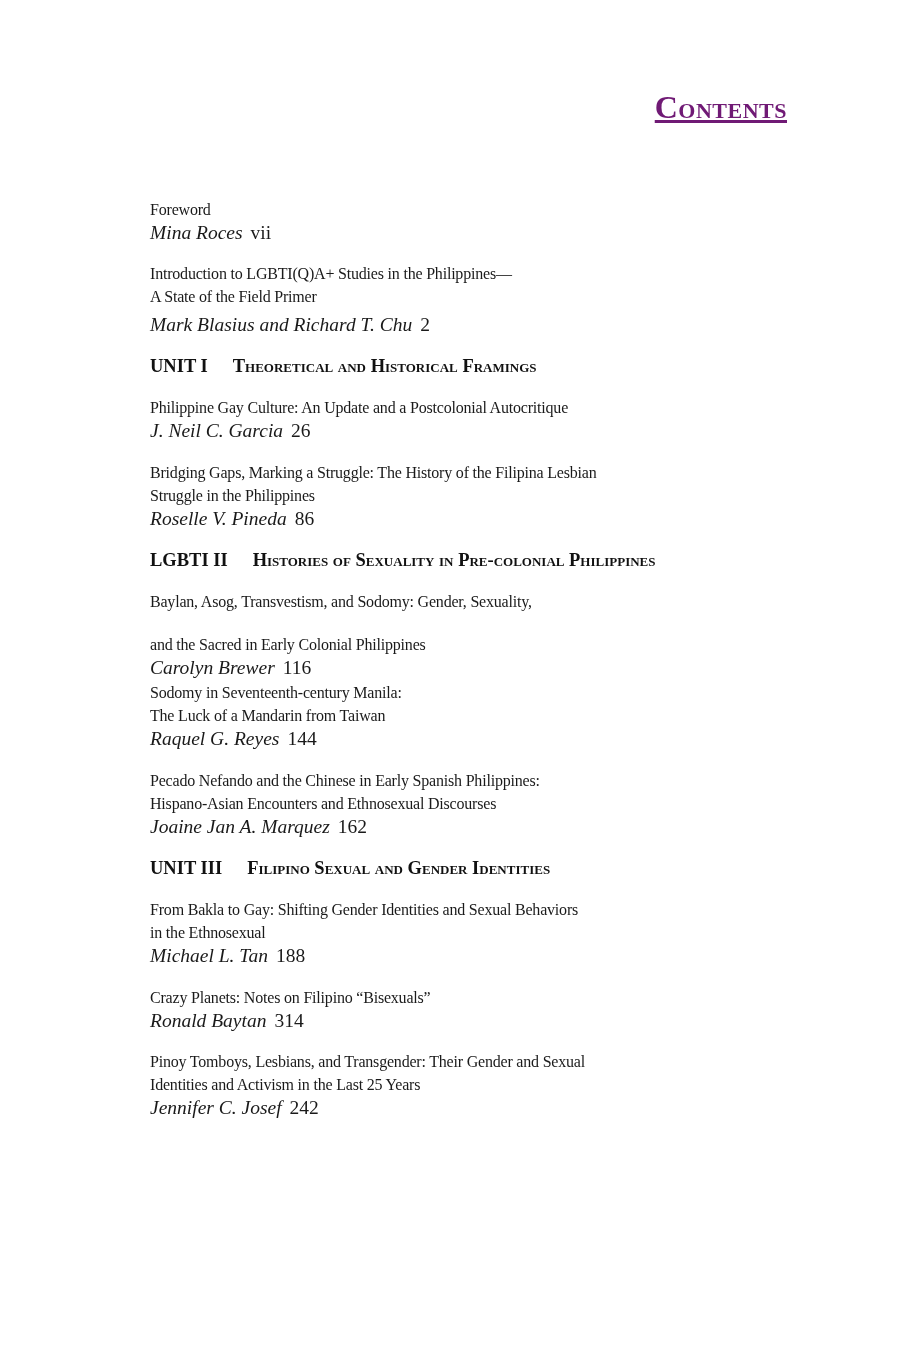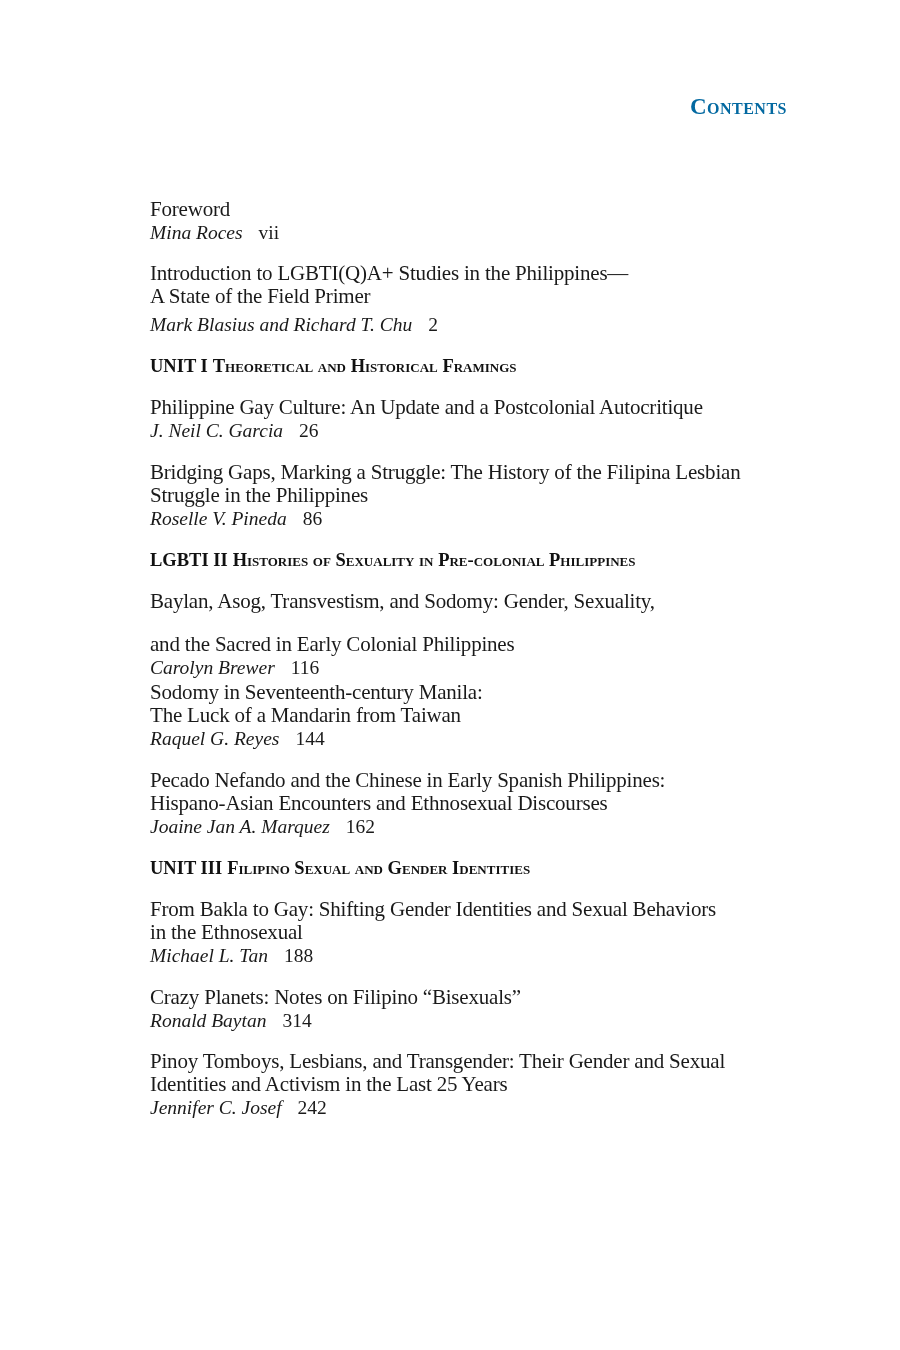--- a/index.html
+++ b/index.html
@@ -12,61 +12,63 @@
       height: 1350px;
       position: relative;
       overflow: hidden;
       font-family: "Liberation Serif", "DejaVu Serif", serif;
       color: #1a1a1a;
     }
     .page-title {
       position: absolute;
       right: 113px;
       top: 90px;
-      font-size: 23px;
+      font-size: 32px;
       font-variant: small-caps;
       font-weight: bold;
       letter-spacing: 0.5px;
-      color: #0369a1;
+      color: #701a75;
       line-height: 34px;
+      text-decoration: underline;
     }
     .entry, .unit {
       position: absolute;
       left: 150px;
       width: 640px;
     }
     .line {
-      font-size: 21px;
+      font-size: 16px;
       line-height: 23px;
       white-space: nowrap;
       letter-spacing: -0.2px;
     }
     .author-line {
       font-size: 19.5px;
       line-height: 23px;
       white-space: nowrap;
     }
     .author {
       font-style: italic;
     }
     .page-num {
-      margin-left: 16px;
+      margin-left: 8px;
     }
     .unit {
       font-size: 18.5px;
       font-weight: bold;
       line-height: 22px;
       white-space: nowrap;
       color: #111;
     }
     .unit .unit-label {
       margin-right: 5px;
     }
     .unit .unit-title {
       font-variant: small-caps;
+      margin-left: 20px;
     }
   </style>
 </head>
 <body>
 
 <div class="page-title">Contents</div>
 
 <div class="entry" style="top:198px;">
   <div class="line">Foreword</div>
   <div class="author-line">

